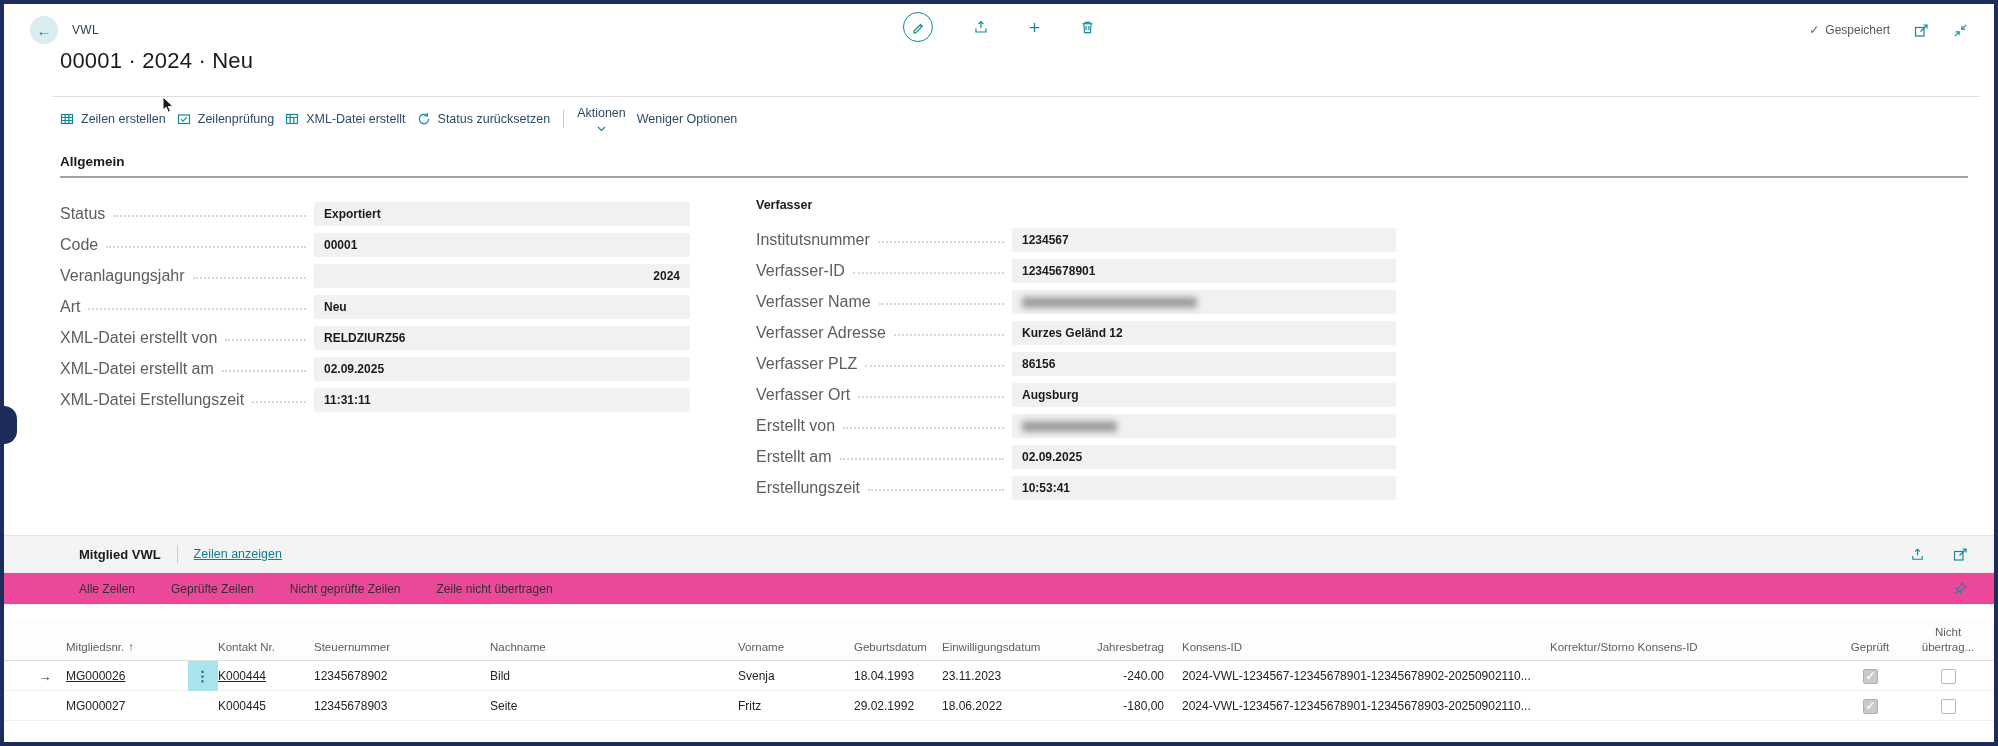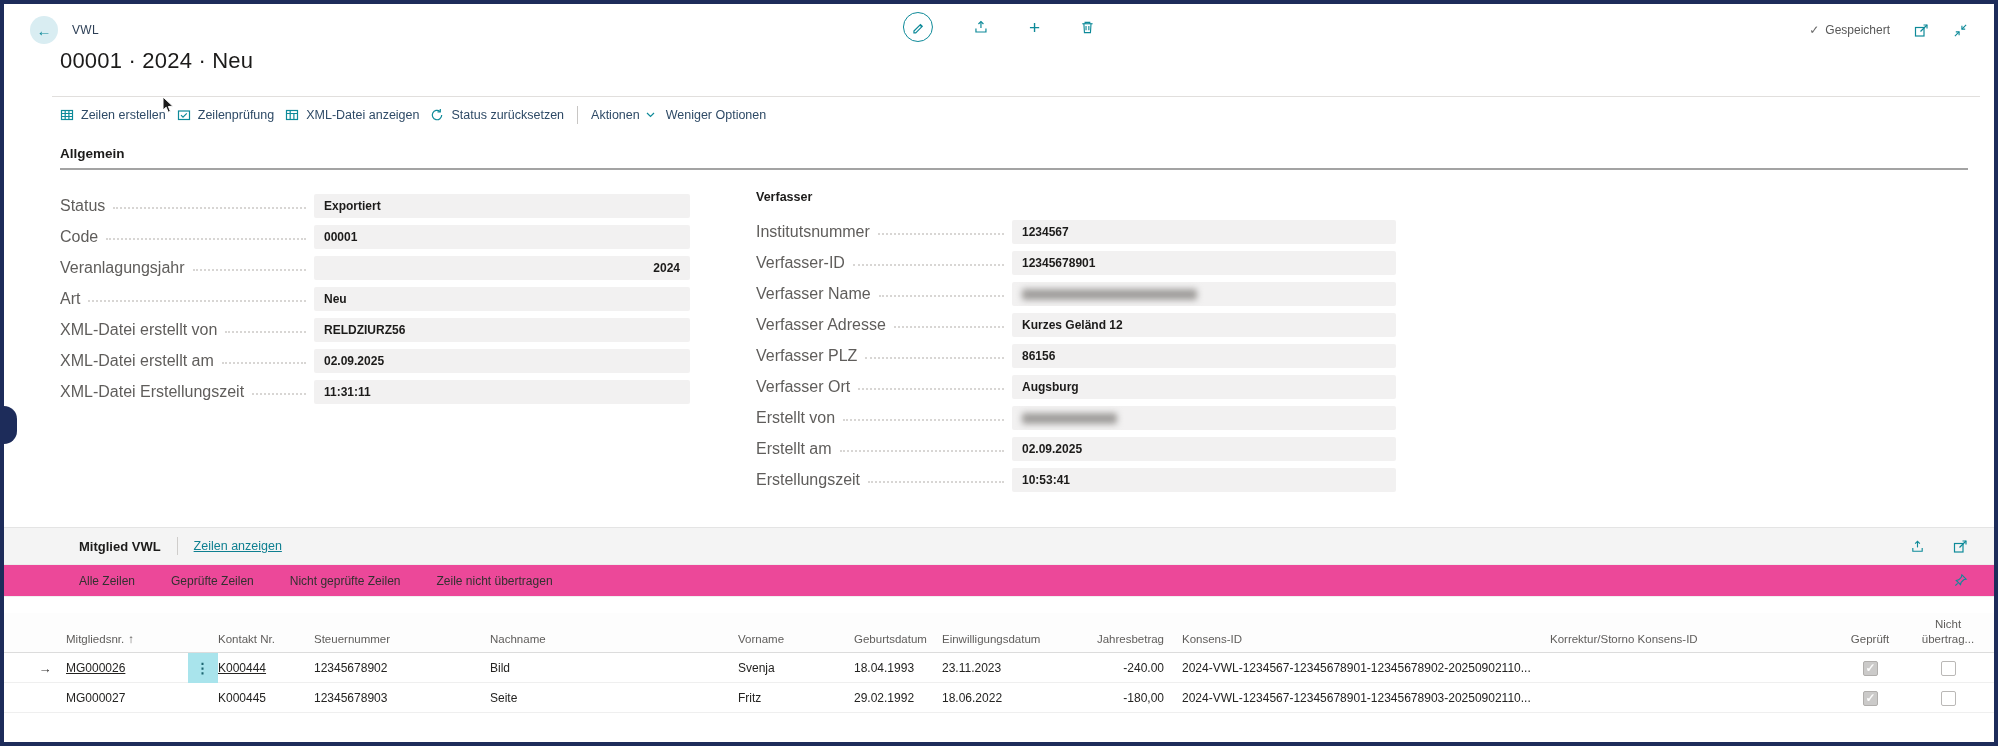--- a/index.html
+++ b/index.html
@@ -25,21 +25,21 @@
   .title-row { position:relative; padding:2px 0 0 56px; height:46px; }
   .page-title { font-size:22px; font-weight:300; color:#1c1b1a; letter-spacing:.2px; }
   .cursor-glyph { position:absolute; left:158px; top:50px; }
 
   
   .actionbar { margin:4px 14px 0 48px; border-top:1px solid #e1dfdd; padding:9px 0 8px 8px;
                display:flex; align-items:center; gap:11px; }
   .act { display:flex; align-items:center; gap:7px; background:none; border:none; cursor:pointer;
          font-size:12.5px; color:#2e4a66; font-family:inherit; }
   .vdiv { width:1px; height:18px; background:#c8c6c4; margin:0 2px; }
-  .menu-lbl { display:flex; align-items:center; gap:6px; }
+  .menu-lbl { display:flex; align-items:center; gap:6px;flex-direction:column; }
 
   
   .general { margin:14px 26px 0 56px; }
   .sec-head { font-size:13.5px; font-weight:bold; color:#1c1b1a; padding-bottom:7px;
               border-bottom:2px solid #a3a3a3; }
   .cols { display:grid; grid-template-columns:630px 640px; column-gap:66px; margin-top:20px; }
   .frow { display:flex; align-items:center; height:31px; }
   .flabel { font-size:16px; color:#5f5d5b; white-space:nowrap; }
   .leader { flex:1; border-bottom:2px dotted #d8d6d4; height:11px; margin:0 8px 5px 8px; }
   .fvalue { width:376px; min-width:376px; height:24px; line-height:24px; background:#f2f1f1;
@@ -194,21 +194,21 @@
       </span>
       <span>Zeilenprüfung</span>
     </button>
     <button class="act">
       <span>
         <svg width="14" height="14" viewBox="0 0 14 14" fill="none" stroke="#0e8a99" stroke-width="1.2">
           <rect x="1.5" y="2.5" width="11" height="9"></rect>
             <path d="M1.5 5.5h11M5.2 2.5v9M8.9 5.5v6"></path>
         </svg>
       </span>
-      <span>XML-Datei anzeigen</span>
+      <span>XML-Datei erstellt</span>
     </button>
     <button class="act">
       <span>
         <svg width="14" height="14" viewBox="0 0 14 14" fill="none" stroke="#0e8a99" stroke-width="1.2">
           <path d="M11.7 7A4.7 4.7 0 1 1 10 3.4"></path>
             <path d="M10.3 1v2.8H7.5"></path>
         </svg>
       </span>
       <span>Status zurücksetzen</span>
     </button>

